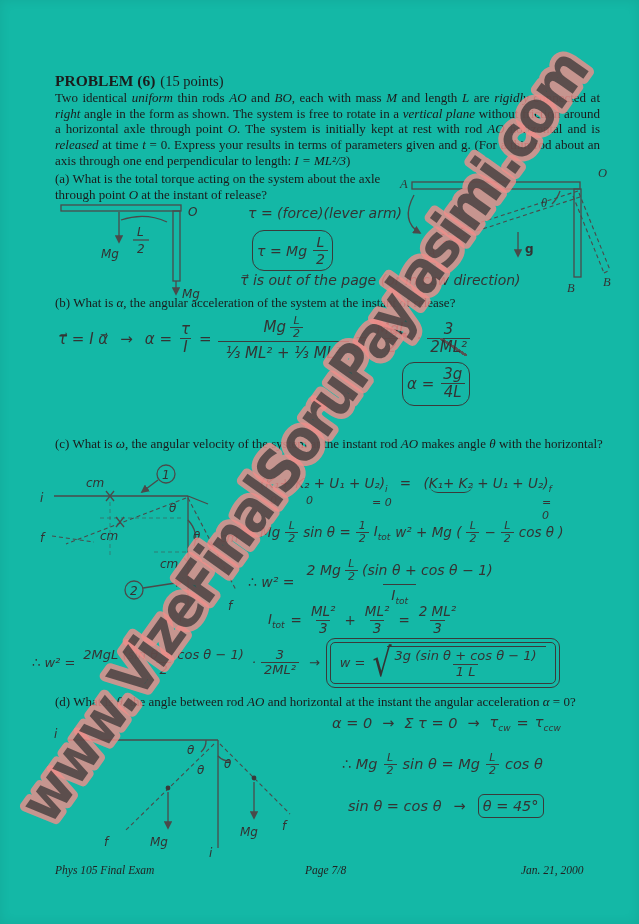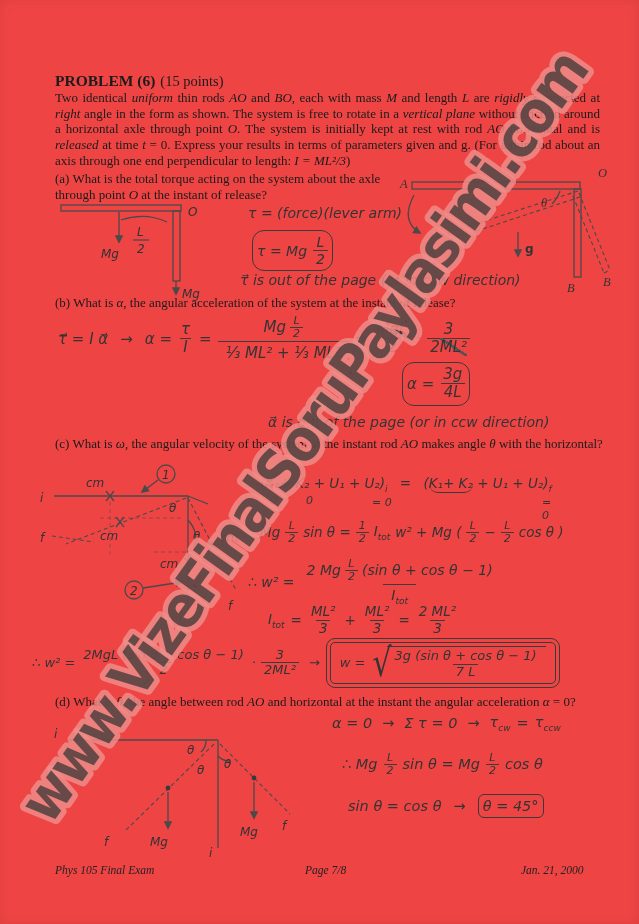--- a/index.html
+++ b/index.html
@@ -1,16 +1,16 @@
 <!DOCTYPE html>
 <html><head>
 <meta charset="utf-8">
 <style>
   html,body{margin:0;padding:0;background:#e9e7e2;}
-  .page{position:relative;width:639px;height:924px;background:#ef4444;
+  .page{position:relative;width:639px;height:924px;background:#14b8a6;
         font-family:"Liberation Serif",serif;color:#1b1b1b;overflow:hidden;
         box-shadow:inset 0 0 12px rgba(0,0,0,.08);}
   .abs{position:absolute;}
   .para{text-align:justify;font-size:13px;line-height:15.7px;}
   .q{font-size:13px;line-height:15.5px;}
   .it{font-style:italic;}
   .ttl-b{font-weight:bold;font-size:15.5px;}
   .ttl-n{font-size:14.5px;margin-left:5px;}
   .hand{font-family:"DejaVu Sans",sans-serif;font-style:italic;color:#343434;}
   .row{display:flex;align-items:center;gap:6px;white-space:nowrap;}
@@ -136,21 +136,20 @@
       </span>
   </div>
 
   <div class="abs hand hbox" style="left:402px;top:362px;font-size:15px;">
     <span>α =</span>
     <span class="frac">
         <span class="n">3g</span>
         <span class="d">4L</span>
       </span>
   </div>
-  <div class="abs hand" style="left:268px;top:414px;font-size:14px;">α⃗ is out of the page (or in ccw direction)</div>
 
   <div class="abs q" style="left:55px;top:436px;width:562px;"><span>(c) What is </span><span class="it">ω</span><span>, the angular velocity of the system at the instant rod </span><span class="it">AO</span><span> makes angle </span><span class="it">θ</span><span> with the horizontal?</span></div>
 
   <svg class="abs" style="left:36px;top:460px;" width="222" height="165" viewBox="0 0 222 165">
     <text x="4" y="42">i</text>
     <line x1="18" y1="36" x2="152" y2="36" class="sk"></line>
     <line x1="70" y1="31" x2="78" y2="41" class="sk"></line>
     <line x1="70" y1="41" x2="78" y2="31" class="sk"></line>
     <text x="50" y="27">cm</text>
     <line x1="152" y1="36" x2="152" y2="150" class="sk"></line>
@@ -265,21 +264,21 @@
         <span class="d">2ML²</span>
       </span>
     <span style="margin:0 5px;">→</span>
     <span class="dbox">
       <span>w =</span>
       <span class="sqrt">
         <span class="radical">√</span>
         <span class="under">
           <span class="frac">
               <span class="n">3g (sin θ + cos θ − 1)</span>
-              <span class="d">7 L</span>
+              <span class="d">1 L</span>
             </span>
         </span>
       </span>
     </span>
   </div>
 
   <div class="abs q" style="left:55px;top:694px;width:570px;"><span>(d) What is </span><span class="it">θ</span><span>, the angle between rod </span><span class="it">AO</span><span> and horizontal at the instant the angular acceleration </span><span class="it">α</span><span> = 0?</span></div>
 
   <svg class="abs" style="left:48px;top:710px;" width="252" height="148" viewBox="0 0 252 148">
     <text x="6" y="28">i</text>

